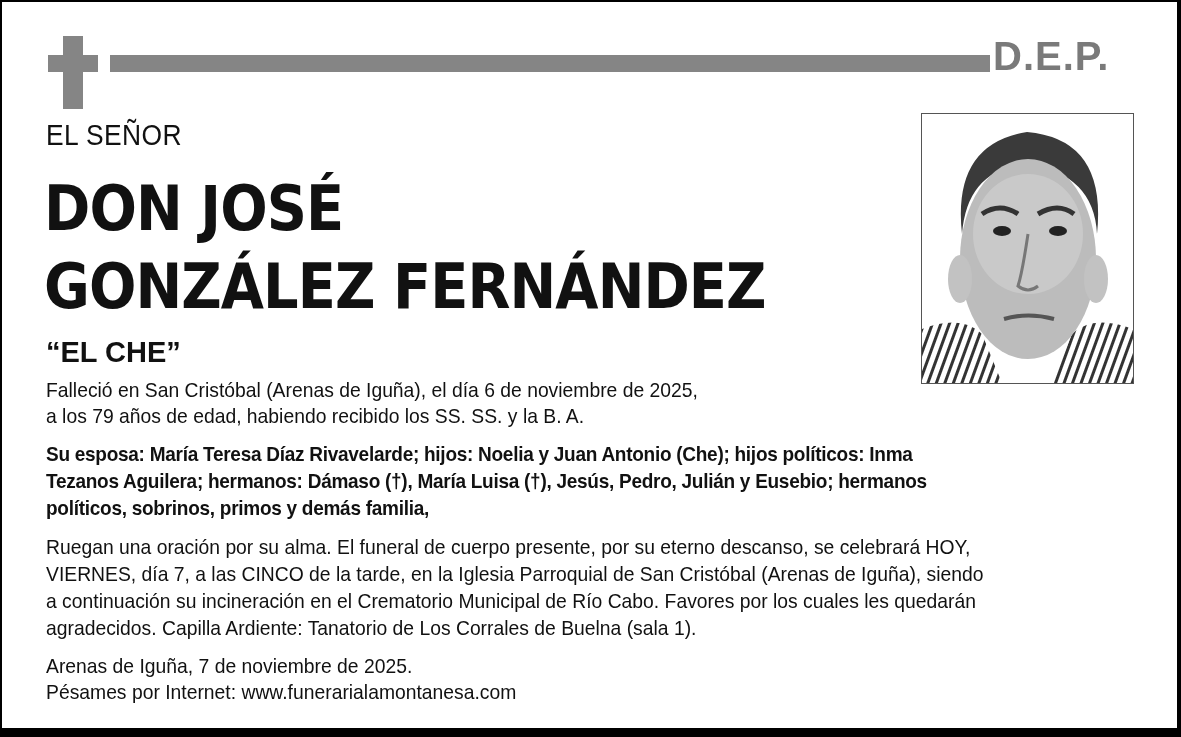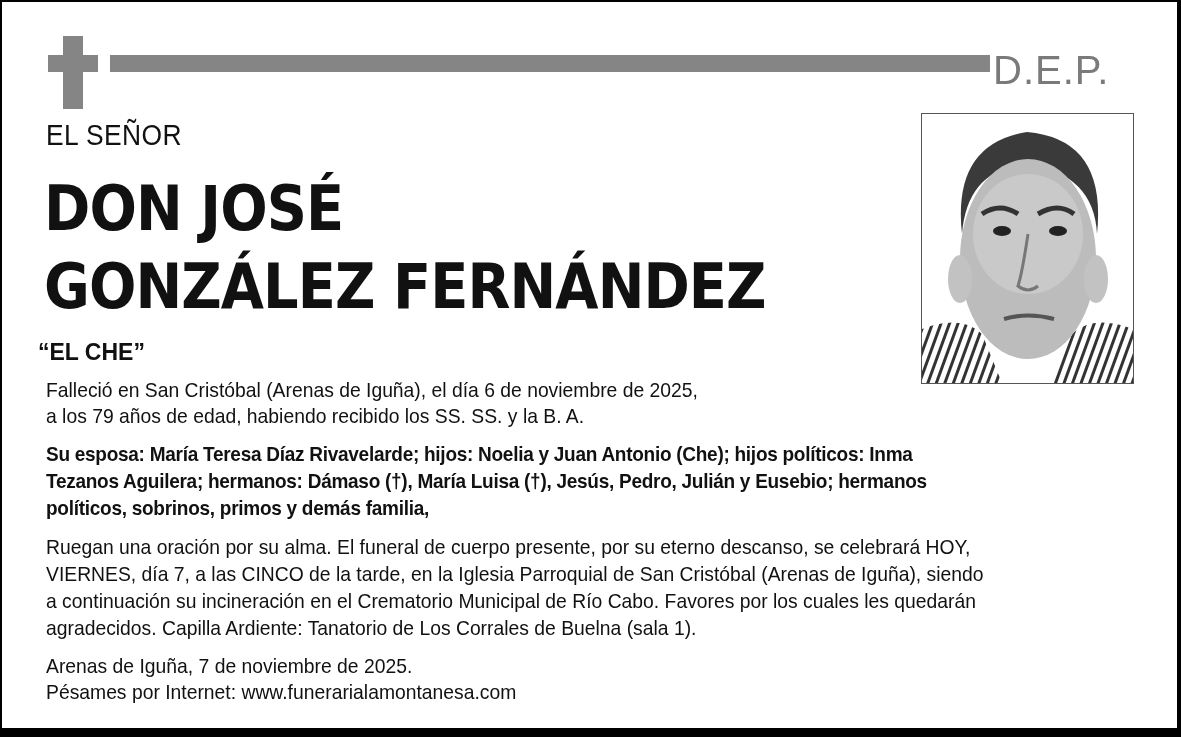--- a/index.html
+++ b/index.html
@@ -2,25 +2,25 @@
 <html><head>
   <meta charset="utf-8">
   <style>
     html, body { margin: 0; padding: 0; background: #fff; }
     body { width: 1181px; height: 737px; position: relative; overflow: hidden; font-family: "Liberation Sans", sans-serif; color: #111; }
     .frame { position: absolute; left: 0; top: 0; width: 1181px; height: 737px; box-sizing: border-box;
       border-top: 2px solid #000; border-left: 2px solid #000; border-right: 4px solid #000; border-bottom: 9px solid #000; }
     .cross-v { position: absolute; left: 63px; top: 36px; width: 20px; height: 73px; background: #858585; }
     .cross-h { position: absolute; left: 48px; top: 55px; width: 50px; height: 17px; background: #858585; }
     .rule { position: absolute; left: 110px; top: 55px; width: 880px; height: 17px; background: #858585; }
-    .dep { position: absolute; left: 993px; top: 36px; font-size: 40px; font-weight: normal; color: #7a7a7a; letter-spacing: 1px; line-height: 40px; margin-top: 14px; }
+    .dep { position: absolute; left: 993px; top: 36px; font-size: 40px; font-weight: bold; color: #7a7a7a; letter-spacing: 1px; line-height: 40px; }
     .photo { position: absolute; left: 921px; top: 113px; width: 213px; height: 271px; border: 1px solid #555; box-sizing: border-box; background: #fff; overflow: hidden; }
     .senor { position: absolute; left: 46px; top: 117px; font-size: 30px; line-height: 36px; letter-spacing: 0.5px; transform: scaleX(0.88); transform-origin: left; }
     .name { position: absolute; left: 44px; top: 170px; font-size: 62px; font-weight: 900; line-height: 78px; letter-spacing: -1px; transform: scaleX(0.9); transform-origin: left; font-family: "DejaVu Sans", sans-serif; font-weight: bold; }
-    .alias { position: absolute; left: 38px; top: 338px; font-size: 23px; font-weight: bold; line-height: 28px; }
+    .alias { position: absolute; left: 46px; top: 338px; font-size: 29px; font-weight: bold; line-height: 28px; }
     .p { position: absolute; left: 46px; font-size: 21px; line-height: 25.5px; transform: scaleX(0.92); transform-origin: left; white-space: nowrap; }
     .p.b { font-weight: bold; letter-spacing: -0.3px; transform: scaleX(0.905); }
   </style>
 </head>
 <body>
 
 <div class="frame"></div>
 
 <div class="cross-v"></div>
 <div class="cross-h"></div>

